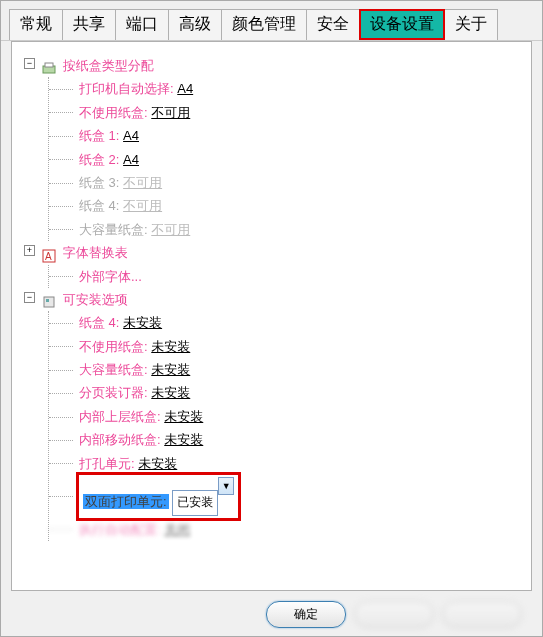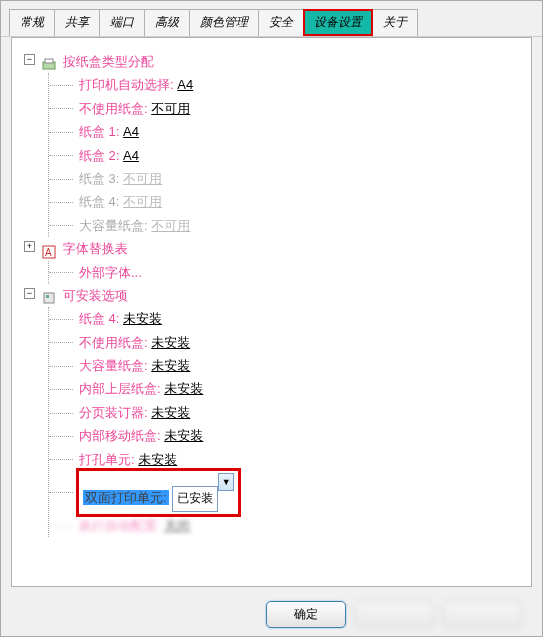--- a/index.html
+++ b/index.html
@@ -1,39 +1,39 @@
 <!DOCTYPE html>
 <html><head>
 <meta charset="utf-8">
 <style>
 * { box-sizing: border-box; margin: 0; padding: 0; }
 body { font-family: "Microsoft YaHei", SimSun, sans-serif; font-size: 12px; background: #ececec; width: 543px; height: 637px; position: relative; }
 .dialog { background: #f0f0f0; border: 1px solid #aaa; width: 543px; height: 637px; position: relative; }
 .tabs { display: flex; background: #f0f0f0; padding: 8px 8px 0 8px; border-bottom: 1px solid #ccc; }
-.tab { padding: 4px 10px; border: 1px solid #b0b0b0; border-bottom: none; background: #f4f4f4; margin-right: -1px; cursor: pointer; font-size: 12px; font-style: italic; }
+.tab { padding: 4px 10px; border: 1px solid #b0b0b0; border-bottom: none; background: #f4f4f4; margin-right: -1px; cursor: pointer; font-size: 16px; }
 .tab.active { background: #14b8a6; border-bottom: 1px solid #fff; position: relative; z-index: 2; }
 .tab.highlighted { border: 2px solid #d00; padding: 3px 9px; }
 .content { background: #fff; margin: 0 10px 10px 10px; border: 1px solid #b0b0b0; padding: 12px; height: 550px; overflow: hidden; }
 .tree { font-size: 13px; line-height: 1.8; }
 .node { position: relative; padding-left: 18px; }
 .node > .toggle { position: absolute; left: 0; top: 4px; width: 11px; height: 11px; border: 1px solid #888; background: #fff; text-align: center; line-height: 9px; font-size: 9px; cursor: pointer; }
 .children { margin-left: 6px; border-left: 1px dotted #aaa; padding-left: 0; }
 .leaf { padding-left: 30px; position: relative; }
 .leaf::before { content: ""; position: absolute; left: 0; top: 50%; width: 24px; border-top: 1px dotted #aaa; }
 .label { color: #ec4899; }
 .label.disabled { color: #aaa; }
 .value { text-decoration: underline; color: #000000; cursor: pointer; }
 .value.disabled { color: #bbb; }
 .icon { display: inline-block; width: 14px; height: 14px; vertical-align: middle; margin-right: 3px; }
 .row-highlight { background: #fff; outline: 3px solid #d00; padding: 2px 4px; display: inline-block; }
 .selected-text { background: #3399ff; color: #404040; padding: 0 2px; }
 .combo { display: inline-block; border: 1px solid #7a9cc6; background: #fff; padding: 1px 4px; font-size: 12px; margin-top: 13px; }
 .combo-btn { display: inline-block; width: 16px; height: 18px; border: 1px solid #7a9cc6; background: linear-gradient(#eaf3fb,#cfe4f7); text-align: center; line-height: 16px; font-size: 9px; vertical-align: top; cursor: pointer; }
 .buttons { position: absolute; bottom: 8px; right: 20px; display: flex; gap: 8px; }
-.btn { min-width: 80px; padding: 4px 16px; background: linear-gradient(#fefefe,#e3e3e3); border: 1px solid #8a8a8a; border-radius: 5px; cursor: pointer; font-size: 12px; }
+.btn { min-width: 80px; padding: 4px 16px; background: linear-gradient(#fefefe,#e3e3e3); border: 1px solid #8a8a8a; border-radius: 13px; cursor: pointer; font-size: 12px; }
 .btn.primary { border: 1px solid #3c7fb1; box-shadow: 0 0 2px #6fa8d8; }
 .blur1 { filter: blur(2px); opacity: 0.6; }
 .blur2 { filter: blur(3px); opacity: 0.4; }
 </style>
 </head>
 <body>
 
 <div class="dialog">
 
   <div class="tabs">
@@ -90,22 +90,22 @@
           <svg viewBox="0 0 14 14">
               <rect x="2" y="2" width="10" height="10" fill="#e8e8e8" stroke="#888"></rect>
               <rect x="4" y="4" width="3" height="3" fill="#6aa"></rect>
             </svg>
         </span>
         <span class="label">可安装选项</span>
         <div class="children">
           <div class="leaf"><span class="label">纸盒 4:</span> <span class="value">未安装</span></div>
           <div class="leaf"><span class="label">不使用纸盒:</span> <span class="value">未安装</span></div>
           <div class="leaf"><span class="label">大容量纸盒:</span> <span class="value">未安装</span></div>
+          <div class="leaf"><span class="label">分页装订器:</span> <span class="value">未安装</span></div>
           <div class="leaf"><span class="label">内部上层纸盒:</span> <span class="value">未安装</span></div>
-          <div class="leaf"><span class="label">分页装订器:</span> <span class="value">未安装</span></div>
           <div class="leaf"><span class="label">内部移动纸盒:</span> <span class="value">未安装</span></div>
           <div class="leaf"><span class="label">打孔单元:</span> <span class="value">未安装</span></div>
           <div class="leaf">
             <span class="row-highlight">
               <span class="selected-text">双面打印单元:</span>
               <span class="combo">已安装</span><span class="combo-btn">▼</span>
             </span>
           </div>
           <div class="leaf blur1"><span class="label">执行自动配置:</span> <span class="value">关闭</span></div>
         </div>

